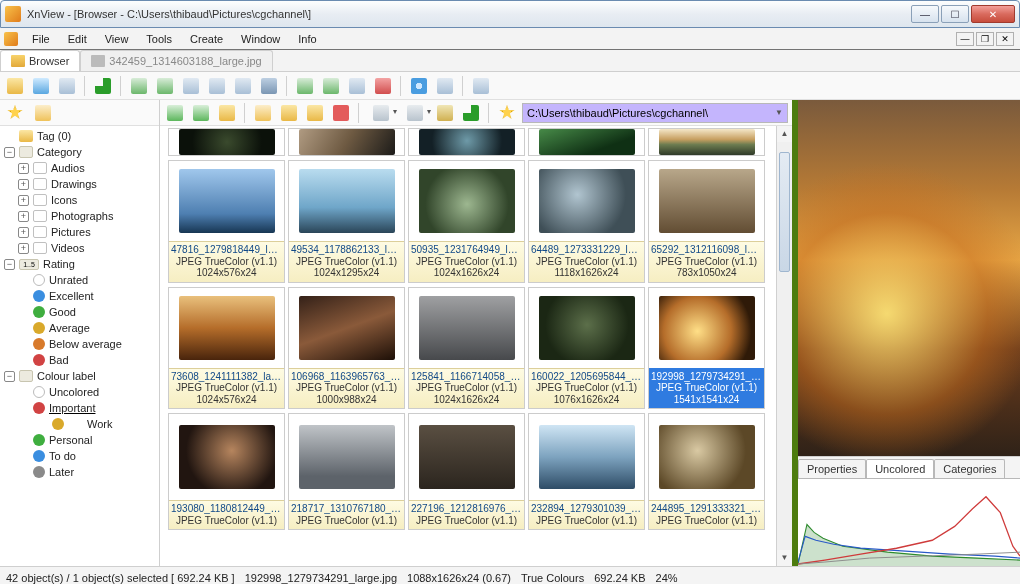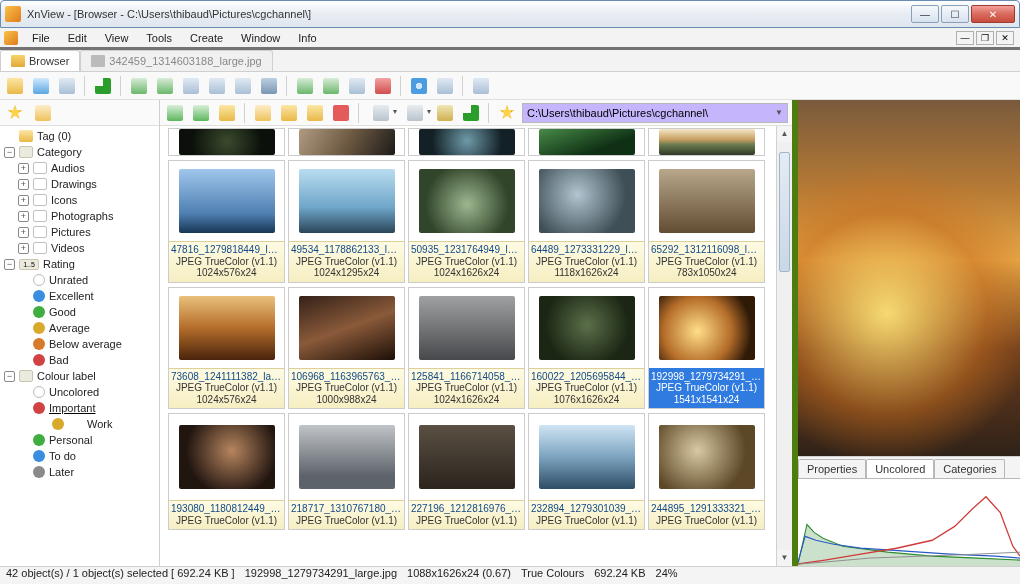--- a/index.html
+++ b/index.html
@@ -7,21 +7,21 @@
 
 
 .titlebar { height: 28px; background: linear-gradient(#fdfefe, #e8edf3 50%, #dee6ee); display: flex; align-items: center; padding: 0 4px; border: 1px solid #6a8bb0; border-radius: 4px 4px 0 0; }
 .titlebar .app-icon { width: 16px; height: 16px; margin-right: 6px; background: linear-gradient(135deg,#f8c24a,#e07b1a); border-radius: 2px; }
 .titlebar .title-text { flex: 1; color: #333; }
 .winbtns { display: flex; gap: 2px; }
 .winbtn { width: 28px; height: 18px; border: 1px solid #8aa0b8; border-radius: 2px; background: linear-gradient(#f6f9fc,#d7e2ee); display:flex; align-items:center; justify-content:center; font-size: 10px; color:#334; }
 .winbtn.close { width: 44px; background: linear-gradient(#f3a09a,#d96b5e 50%,#c74c3c); color:#fff; border-color:#a03a2e; }
 
 
-.menubar { height: 22px; background: #f3f3f3; border-bottom: 3px solid #737373; display: flex; align-items: center; padding: 0 4px; gap: 2px; }
+.menubar { height: 22px; background: #f3f3f3; border-bottom: 1px solid #737373; display: flex; align-items: center; padding: 0 4px; gap: 2px; }
 .menubar .mi { padding: 2px 8px; color: #222; cursor: default; }
 .menubar .icon-sq { width:14px; height:14px; background:linear-gradient(135deg,#f8c24a,#e07b1a); border-radius:2px; margin-right:4px; }
 .menubar .spacer { flex:1; }
 .inner-close-btns { display:flex; gap:2px; margin-right:2px; }
 .inner-close-btns .b { width:18px; height:14px; border:1px solid #b0b0b0; background:#f3f3f3; display:flex; align-items:center; justify-content:center; font-size:9px; }
 
 
 .doctabs { height: 22px; background:#f3f3f3; display:flex; border-bottom:1px solid #cfcfcf; }
 .doctab { display:flex; align-items:center; gap:4px; padding:0 10px; border:1px solid #cfcfcf; border-bottom:none; border-radius:3px 3px 0 0; background:#fff; color:#333; }
 .doctab.inactive { background:#f0f0f0; color:#888; }
@@ -98,21 +98,21 @@
   radial-gradient(circle at 40% 60%, rgba(255,230,120,.9), rgba(200,110,30,.5) 40%, transparent 60%),
   linear-gradient(180deg,#7a5a3c 0%, #b67a35 25%, #e7a645 45%, #6b3c1c 70%, #2f2218 100%);
 }
 .rp-tabs { display:flex; border-top:1px solid #cfcfcf; background:#f4f4f4; }
 .rp-tab { padding:3px 8px; border:1px solid #b8b8b8; border-bottom:none; background:#f4f4f4; color:#333; border-radius:2px 2px 0 0; margin-top:2px; }
 .rp-tab.active { background:#fff; }
 .rp-panel { height:88px; border-top:1px solid #b8b8b8; background:#fff; position:relative; overflow:hidden; }
 .histo-svg { width:100%; height:100%; display:block; }
 
 
-.statusbar { height:18px; background:#f4f4f4; border-top:1px solid #cfcfcf; display:flex; align-items:flex-start; padding:0 6px; gap:10px; }
+.statusbar { height:18px; background:#f4f4f4; border-top:1px solid #cfcfcf; display:flex; align-items:flex-end; padding:0 6px; gap:10px; }
 .statusbar .seg { color:#222; white-space:nowrap; }
 
 
 .g0{background:radial-gradient(circle at 50% 50%, #3a4a2d, #0b110a 70%);}
 .g1{background:linear-gradient(120deg,#b09b82,#6e5a42 50%,#1c1b19);}
 .g2{background:radial-gradient(circle at 50% 45%, #6e9aa8, #132026 70%);}
 .g3{background:linear-gradient(160deg,#478a48,#0f3014 70%);}
 .g4{background:linear-gradient(180deg,#f4e7c8 0%, #c79f60 40%, #6c7c50 60%, #2f3a28 100%);}
 .g5{background:linear-gradient(180deg,#a0c7ec 0%, #4e7fb1 70%, #173653 100%);}
 .g6{background:linear-gradient(180deg,#b9dcef 0%, #6fa6c9 60%, #2a4558 100%);}

